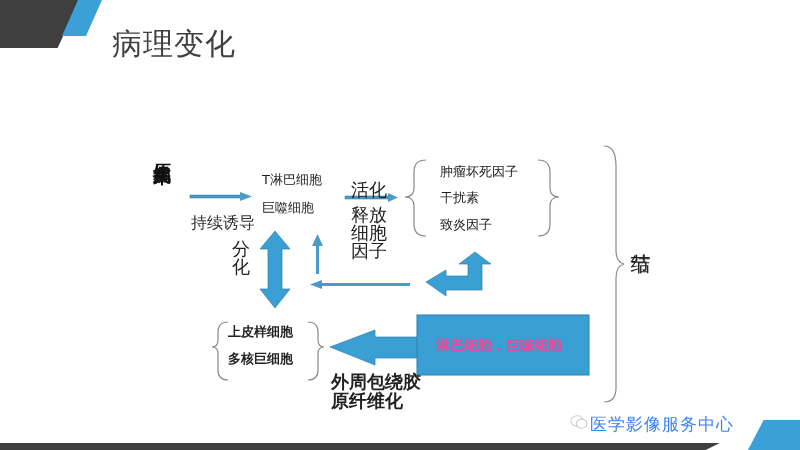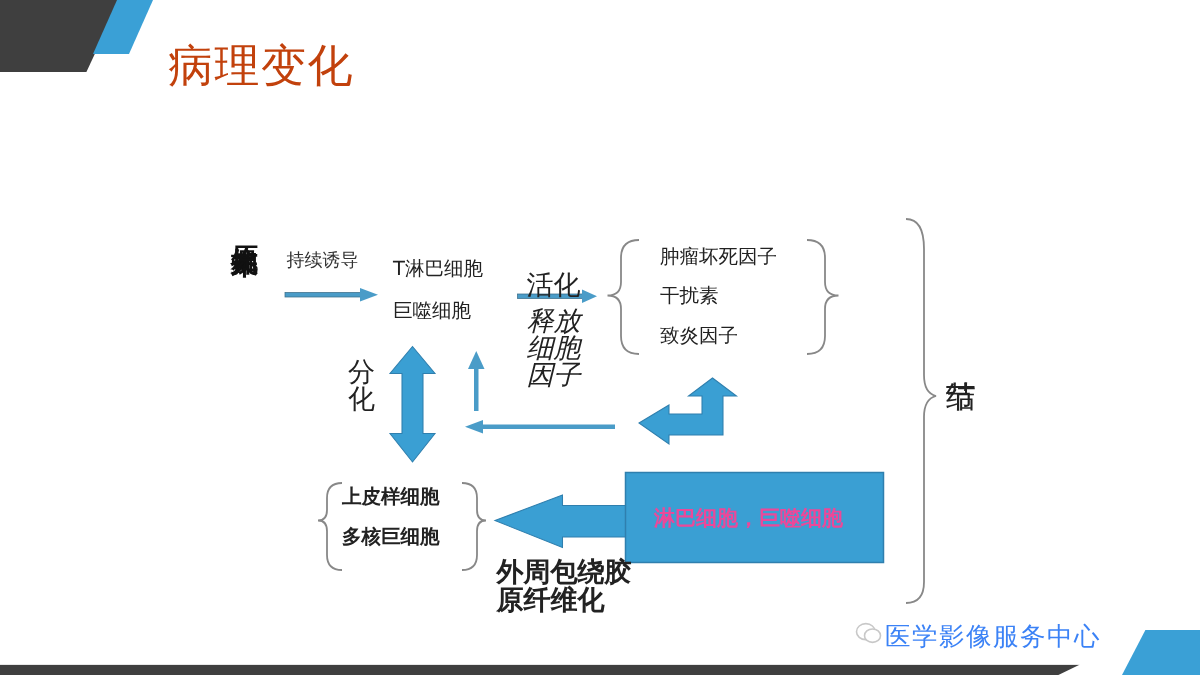--- a/index.html
+++ b/index.html
@@ -15,23 +15,23 @@
       clip-path: polygon(0 0, 100% 0, 72% 100%, 0 100%);
     }
     .deco-blue-top {
       left: 62px; top: 0; width: 40px; height: 36px; background: #3aa0d6;
       clip-path: polygon(40% 0, 100% 0, 60% 100%, 0 100%);
     }
     .deco-dark-bottom { left: 0; top: 443px; width: 720px; height: 7px; background: #3f3f3f;
       clip-path: polygon(0 0, 100% 0, 98% 100%, 0 100%); }
     .deco-blue-bottom { left: 748px; top: 420px; width: 52px; height: 30px; background: #3aa0d6;
       clip-path: polygon(30% 0, 100% 0, 100% 100%, 0 100%); }
-    .title { left: 112px; top: 24px; font-size: 30px; color: #c2410c; letter-spacing: 1px; }
+    .title { left: 112px; top: 24px; font-size: 30px; color: #404040; letter-spacing: 1px; }
     .txt { font-size: 18px; color: #222; white-space: nowrap; }
-    .txt-sm { font-size: 12px; color: #333; }
+    .txt-sm { font-size: 16px; color: #333; margin-top: 48px; }
     .bold { font-weight: bold; }
     .vert { writing-mode: vertical-rl; text-orientation: upright; }
     .antigen { left: 152px; top: 152px; font-size: 18px; font-weight: bold; color: #111; letter-spacing: -1px; line-height: 21px; }
     .node-label { font-size: 13px; line-height: 28px; }
     .watermark { left: 590px; top: 413px; font-size: 17px; color: #3b82f6; letter-spacing: 1px; }
     .wm-icon { left: 570px; top: 414px; width: 18px; height: 16px; }
     svg { position: absolute; left: 0; top: 0; }
   </style>
 </head>
 <body>
@@ -88,21 +88,21 @@
   <path d="M604,146 Q616,146 616,166 L616,250 Q616,262 624,264 Q616,266 616,278 L616,388 Q616,402 604,402" fill="none" stroke="#888" stroke-width="1.2"></path>
 </svg>
 
 <div class="abs antigen vert">未知抗原</div>
 <div class="abs txt-sm" style="left:191px;top:165px;">持续诱导</div>
 
 <div class="abs txt node-label" style="left:262px;top:166px;">T淋巴细胞</div>
 <div class="abs txt node-label" style="left:262px;top:194px;">巨噬细胞</div>
 
 <div class="abs txt" style="left:351px;top:178px;">活化</div>
-<div class="abs txt" style="left:351px;top:206px;line-height:18px;font-style:italic;">
+<div class="abs txt" style="left:351px;top:206px;line-height:18px;">
   <div>释放</div>
   <div>细胞</div>
   <div>因子</div>
 </div>
 
 <div class="abs txt node-label" style="left:440px;top:158px;">肿瘤坏死因子</div>
 <div class="abs txt node-label" style="left:440px;top:184px;">干扰素</div>
 <div class="abs txt node-label" style="left:440px;top:211px;">致炎因子</div>
 
 <div class="abs txt" style="left:232px;top:240px;line-height:18px;">

